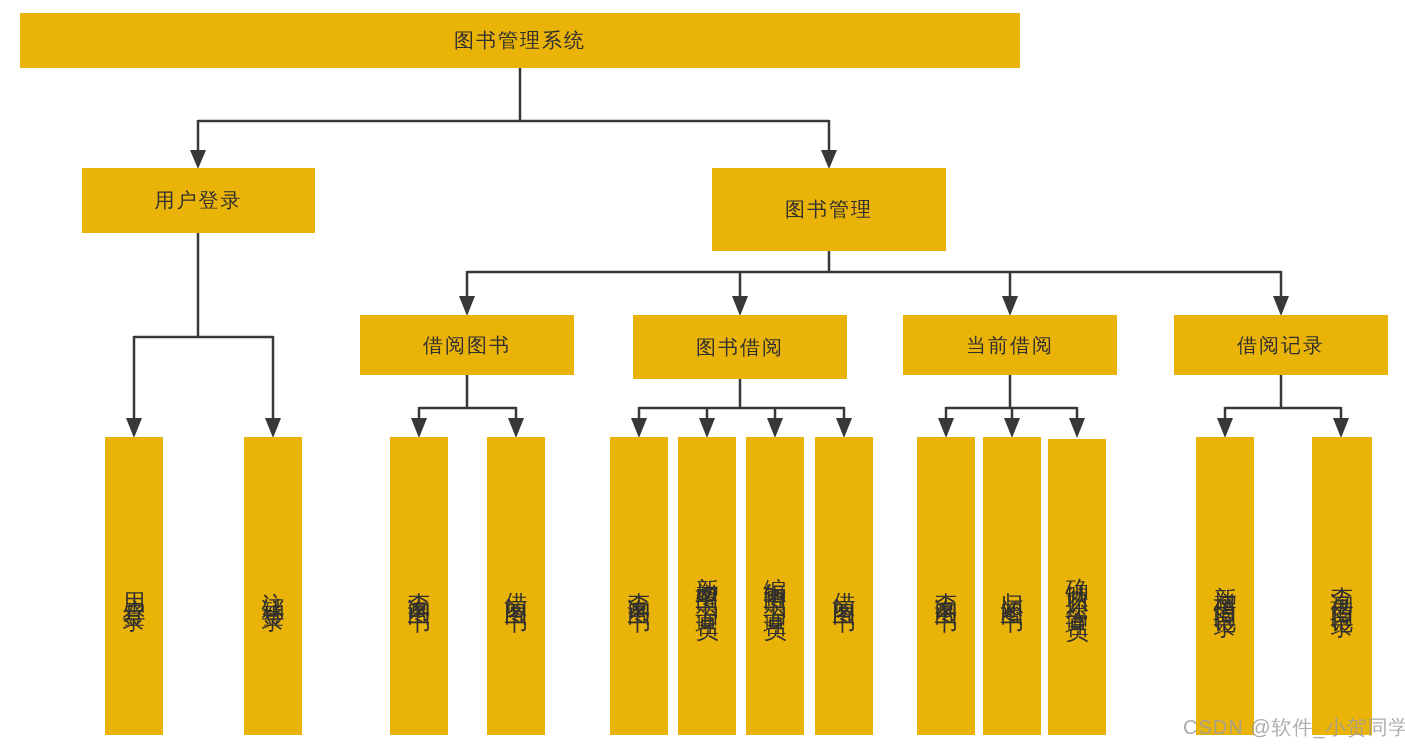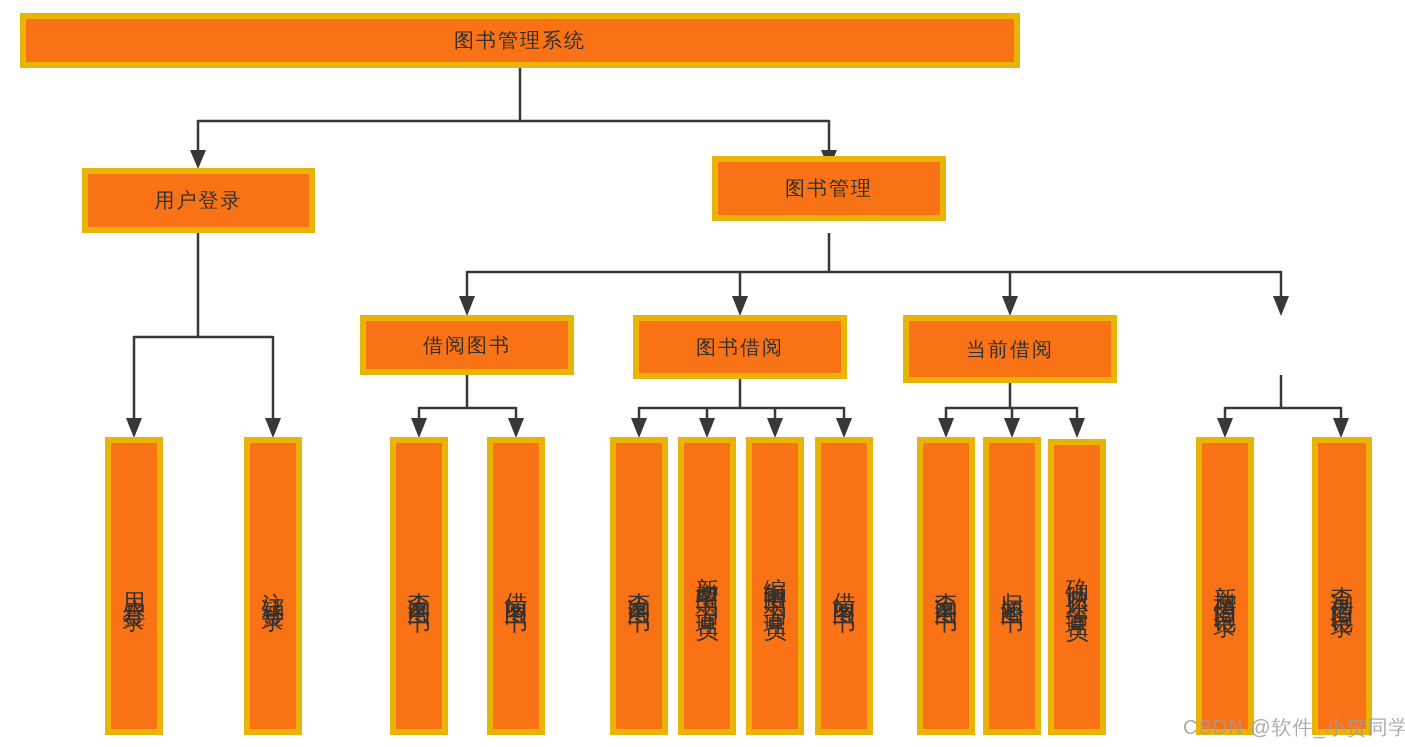--- a/index.html
+++ b/index.html
@@ -17,21 +17,21 @@
   }
   #wires {
     position: absolute;
     left: 0;
     top: 0;
     pointer-events: none;
   }
   .node {
     position: absolute;
     box-sizing: border-box;
-    background: #f97316;
+    background: #eab308;
     border: 6px solid #eab308;
     display: flex;
     align-items: center;
     justify-content: center;
     color: #2f2f2f;
   }
   .node.h span {
     font-size: 20px;
     letter-spacing: 2px;
     white-space: nowrap;
@@ -123,32 +123,35 @@
     </g>
   </svg>
 
   <div class="node h" style="left:20px; top:13px; width:1000px; height:55px">
     <span>图书管理系统</span>
   </div>
 
   <div class="node h" style="left:82px; top:168px; width:233px; height:65px">
     <span>用户登录</span>
   </div>
-  <div class="node h" style="left:712px; top:156px; width:234px; height:65px">
+  <div class="node h" style="left:712px; top:168px; width:234px; height:83px">
     <span>图书管理</span>
   </div>
 
   <div class="node h" style="left:360px; top:315px; width:214px; height:60px">
     <span>借阅图书</span>
   </div>
   <div class="node h" style="left:633px; top:315px; width:214px; height:64px">
     <span>图书借阅</span>
   </div>
-  <div class="node h" style="left:903px; top:315px; width:214px; height:68px">
+  <div class="node h" style="left:903px; top:315px; width:214px; height:60px">
     <span>当前借阅</span>
+  </div>
+  <div class="node h" style="left:1174px; top:315px; width:214px; height:60px">
+    <span>借阅记录</span>
   </div>
 
   <div class="node v" style="left:105px; top:437px; width:58px; height:298px">
     <span>用户登录</span>
   </div>
   <div class="node v" style="left:244px; top:437px; width:58px; height:298px">
     <span>注销登录</span>
   </div>
 
   <div class="node v" style="left:390px; top:437px; width:58px; height:298px">

